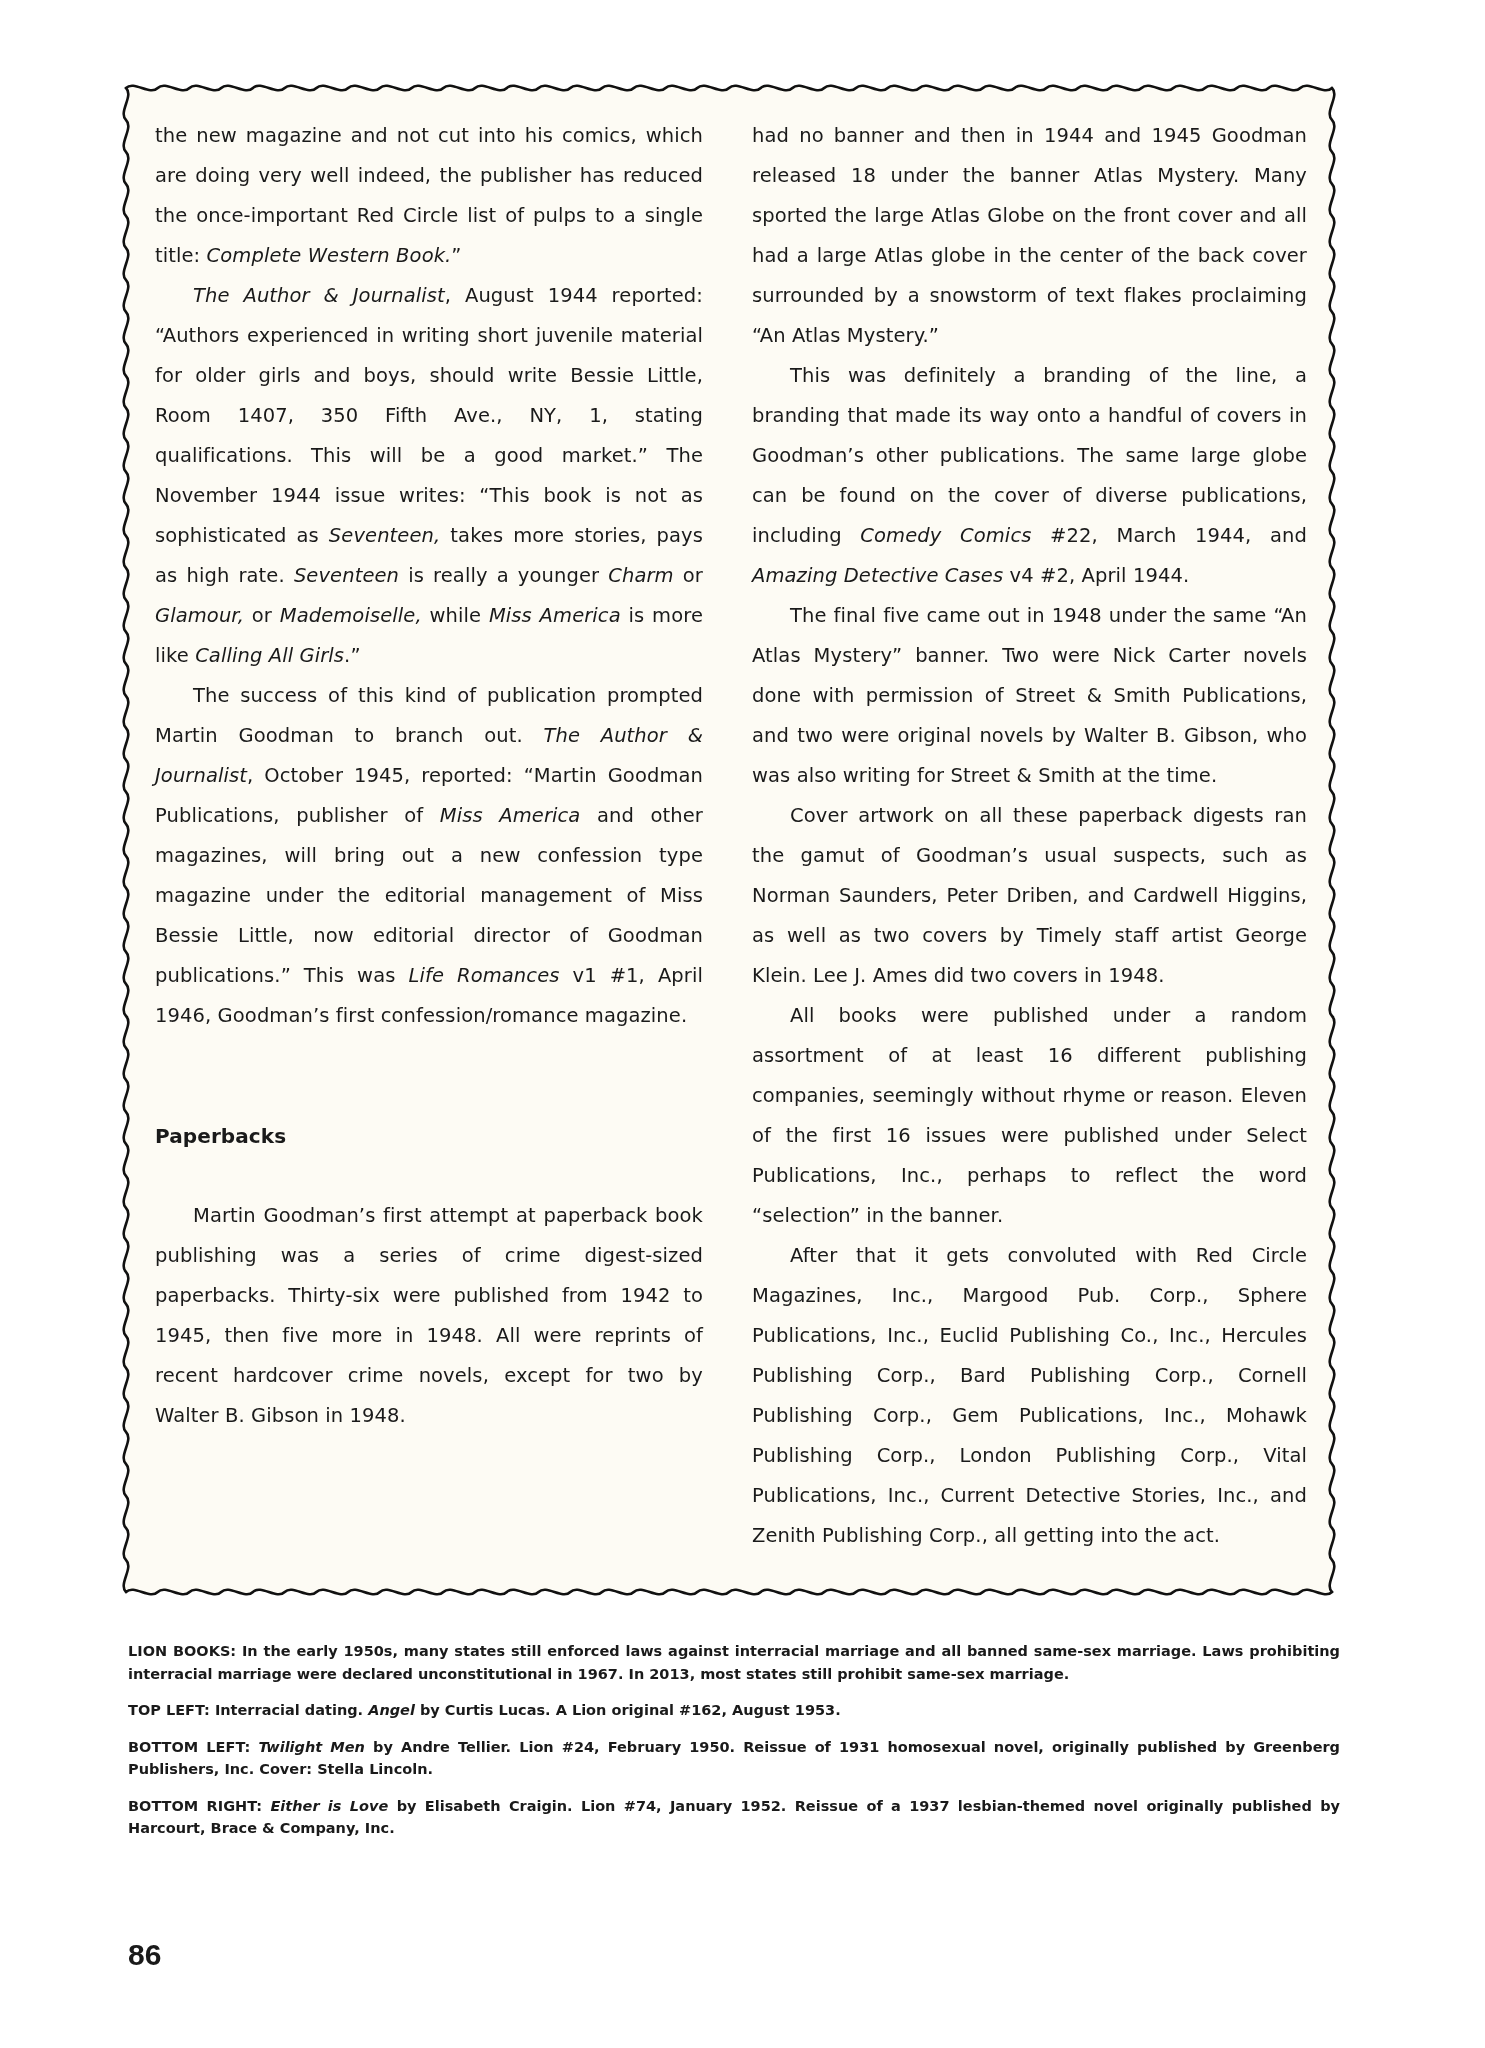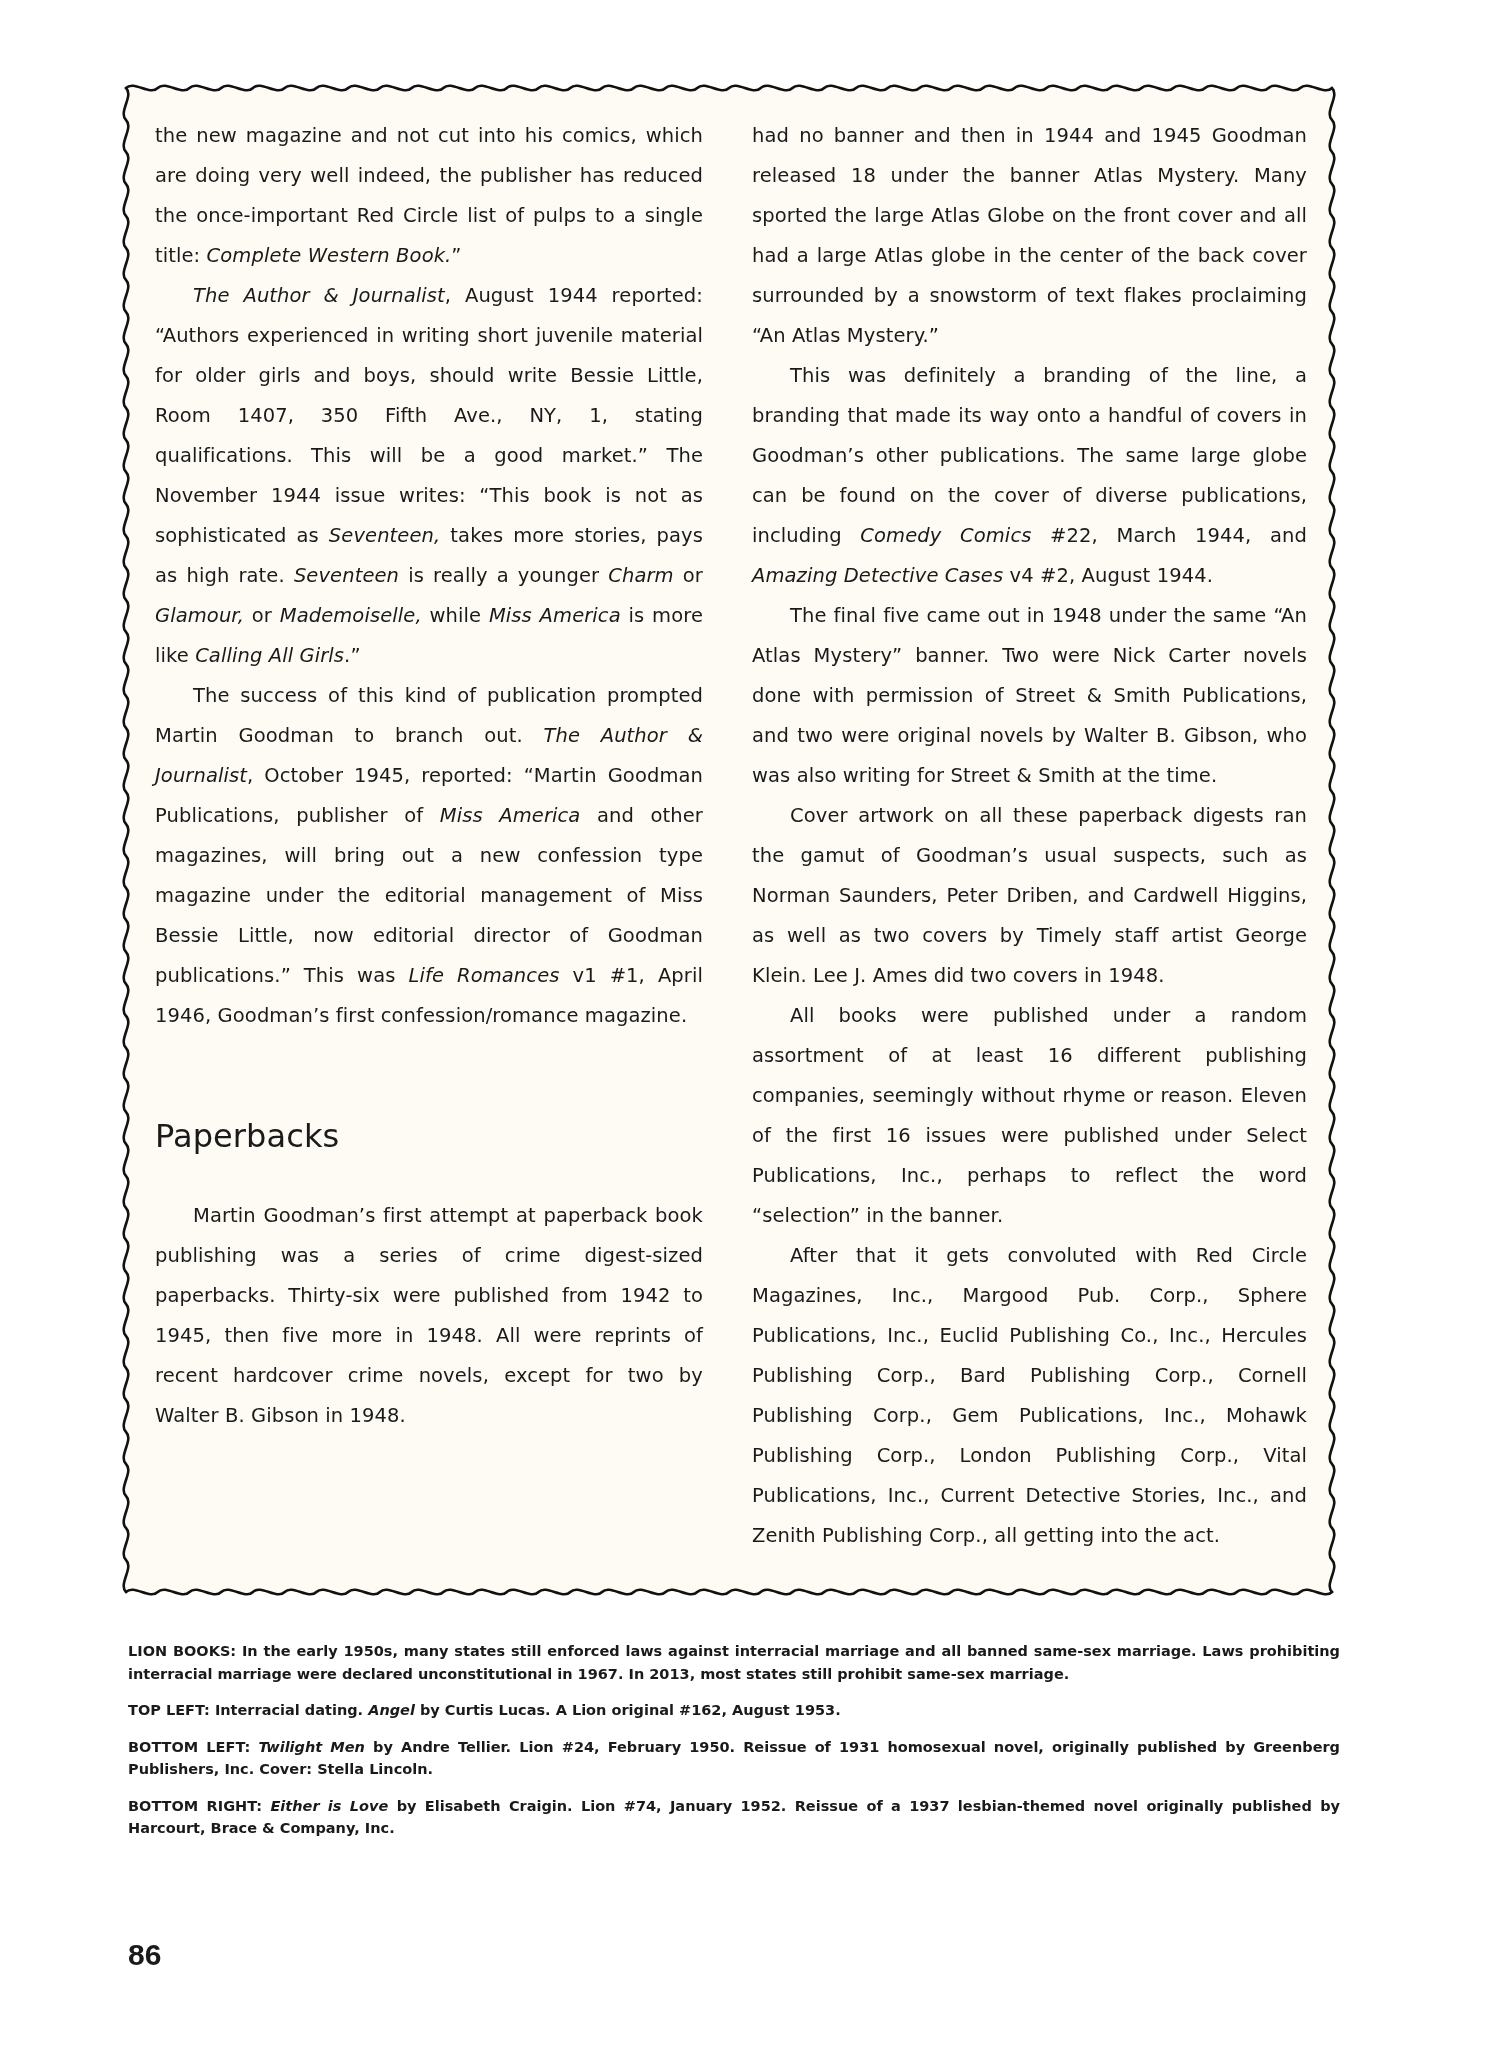--- a/index.html
+++ b/index.html
@@ -7,21 +7,21 @@
          font-family: "DejaVu Sans", "Liberation Sans", sans-serif; color: #1a1a1a; }
   .frame { position: absolute; left: 118px; top: 80px; width: 1222px; height: 1520px; }
   .frame svg { position: absolute; left: 0; top: 0; }
   .col { position: absolute; top: 116px; font-size: 19.5px; line-height: 40px;
          text-align: justify; letter-spacing: 0.1px; }
   .col.left { left: 155px; width: 548px; }
   .col.right { left: 752px; width: 555px; }
   .col p { margin: 0; text-indent: 0; }
   .col p.indent { text-indent: 38px; }
   .col em { font-style: italic; }
-  .heading { font-weight: normal; font-size: 32px; line-height: 40px; margin: 0; }
+  .heading { font-weight: bold; font-size: 20px; line-height: 40px; margin: 0; }
   .spacer-before-heading { height: 80px; }
   .spacer-after-heading { height: 40px; }
   .captions { position: absolute; left: 128px; top: 1640px; width: 1212px;
               font-size: 14.5px; line-height: 22.5px; text-align: justify; font-weight: bold; }
   .captions p { margin: 0 0 14px 0; }
   .pagenum { position: absolute; left: 128px; top: 1938px; font-size: 30px;
              font-weight: bold; font-family: Liberation Sans, sans-serif; }
 </style>
 </head>
 <body>
@@ -42,21 +42,21 @@
   <h2 class="heading">Paperbacks</h2>
   <div class="spacer-after-heading"></div>
   <div id="left-after">
       <p class="indent"><span>Martin Goodman’s first attempt at paperback book publishing was a series of crime digest-sized paperbacks. Thirty-six were published from 1942 to 1945, then five more in 1948. All were reprints of recent hardcover crime novels, except for two by Walter B. Gibson in 1948.</span></p>
     </div>
 </div>
 
 <div class="col right">
   <div id="right-paras">
       <p><span>had no banner and then in 1944 and 1945 Goodman released 18 under the banner Atlas Mystery. Many sported the large Atlas Globe on the front cover and all had a large Atlas globe in the center of the back cover surrounded by a snowstorm of text flakes proclaiming “An Atlas Mystery.”</span></p>
-      <p class="indent"><span>This was definitely a branding of the line, a branding that made its way onto a handful of covers in Goodman’s other publications. The same large globe can be found on the cover of diverse publications, including </span><em>Comedy Comics</em><span> #22, March 1944, and </span><em>Amazing Detective Cases</em><span> v4 #2, August 1944.</span></p>
+      <p class="indent"><span>This was definitely a branding of the line, a branding that made its way onto a handful of covers in Goodman’s other publications. The same large globe can be found on the cover of diverse publications, including </span><em>Comedy Comics</em><span> #22, March 1944, and </span><em>Amazing Detective Cases</em><span> v4 #2, April 1944.</span></p>
       <p class="indent"><span>The final five came out in 1948 under the same “An Atlas Mystery” banner. Two were Nick Carter novels done with permission of Street &amp; Smith Publications, and two were original novels by Walter B. Gibson, who was also writing for Street &amp; Smith at the time.</span></p>
       <p class="indent"><span>Cover artwork on all these paperback digests ran the gamut of Goodman’s usual suspects, such as Norman Saunders, Peter Driben, and Cardwell Higgins, as well as two covers by Timely staff artist George Klein. Lee J. Ames did two covers in 1948.</span></p>
       <p class="indent"><span>All books were published under a random assortment of at least 16 different publishing companies, seemingly without rhyme or reason. Eleven of the first 16 issues were published under Select Publications, Inc., perhaps to reflect the word “selection” in the banner.</span></p>
       <p class="indent"><span>After that it gets convoluted with Red Circle Magazines, Inc., Margood Pub. Corp., Sphere Publications, Inc., Euclid Publishing Co., Inc., Hercules Publishing Corp., Bard Publishing Corp., Cornell Publishing Corp., Gem Publications, Inc., Mohawk Publishing Corp., London Publishing Corp., Vital Publications, Inc., Current Detective Stories, Inc., and Zenith Publishing Corp., all getting into the act.</span></p>
     </div>
 </div>
 
 <div class="captions">
   <div id="caption-list">
       <p><span>LION BOOKS: In the early 1950s, many states still enforced laws against interracial marriage and all banned same-sex marriage. Laws prohibiting interracial marriage were declared unconstitutional in 1967. In 2013, most states still prohibit same-sex marriage.</span></p>

